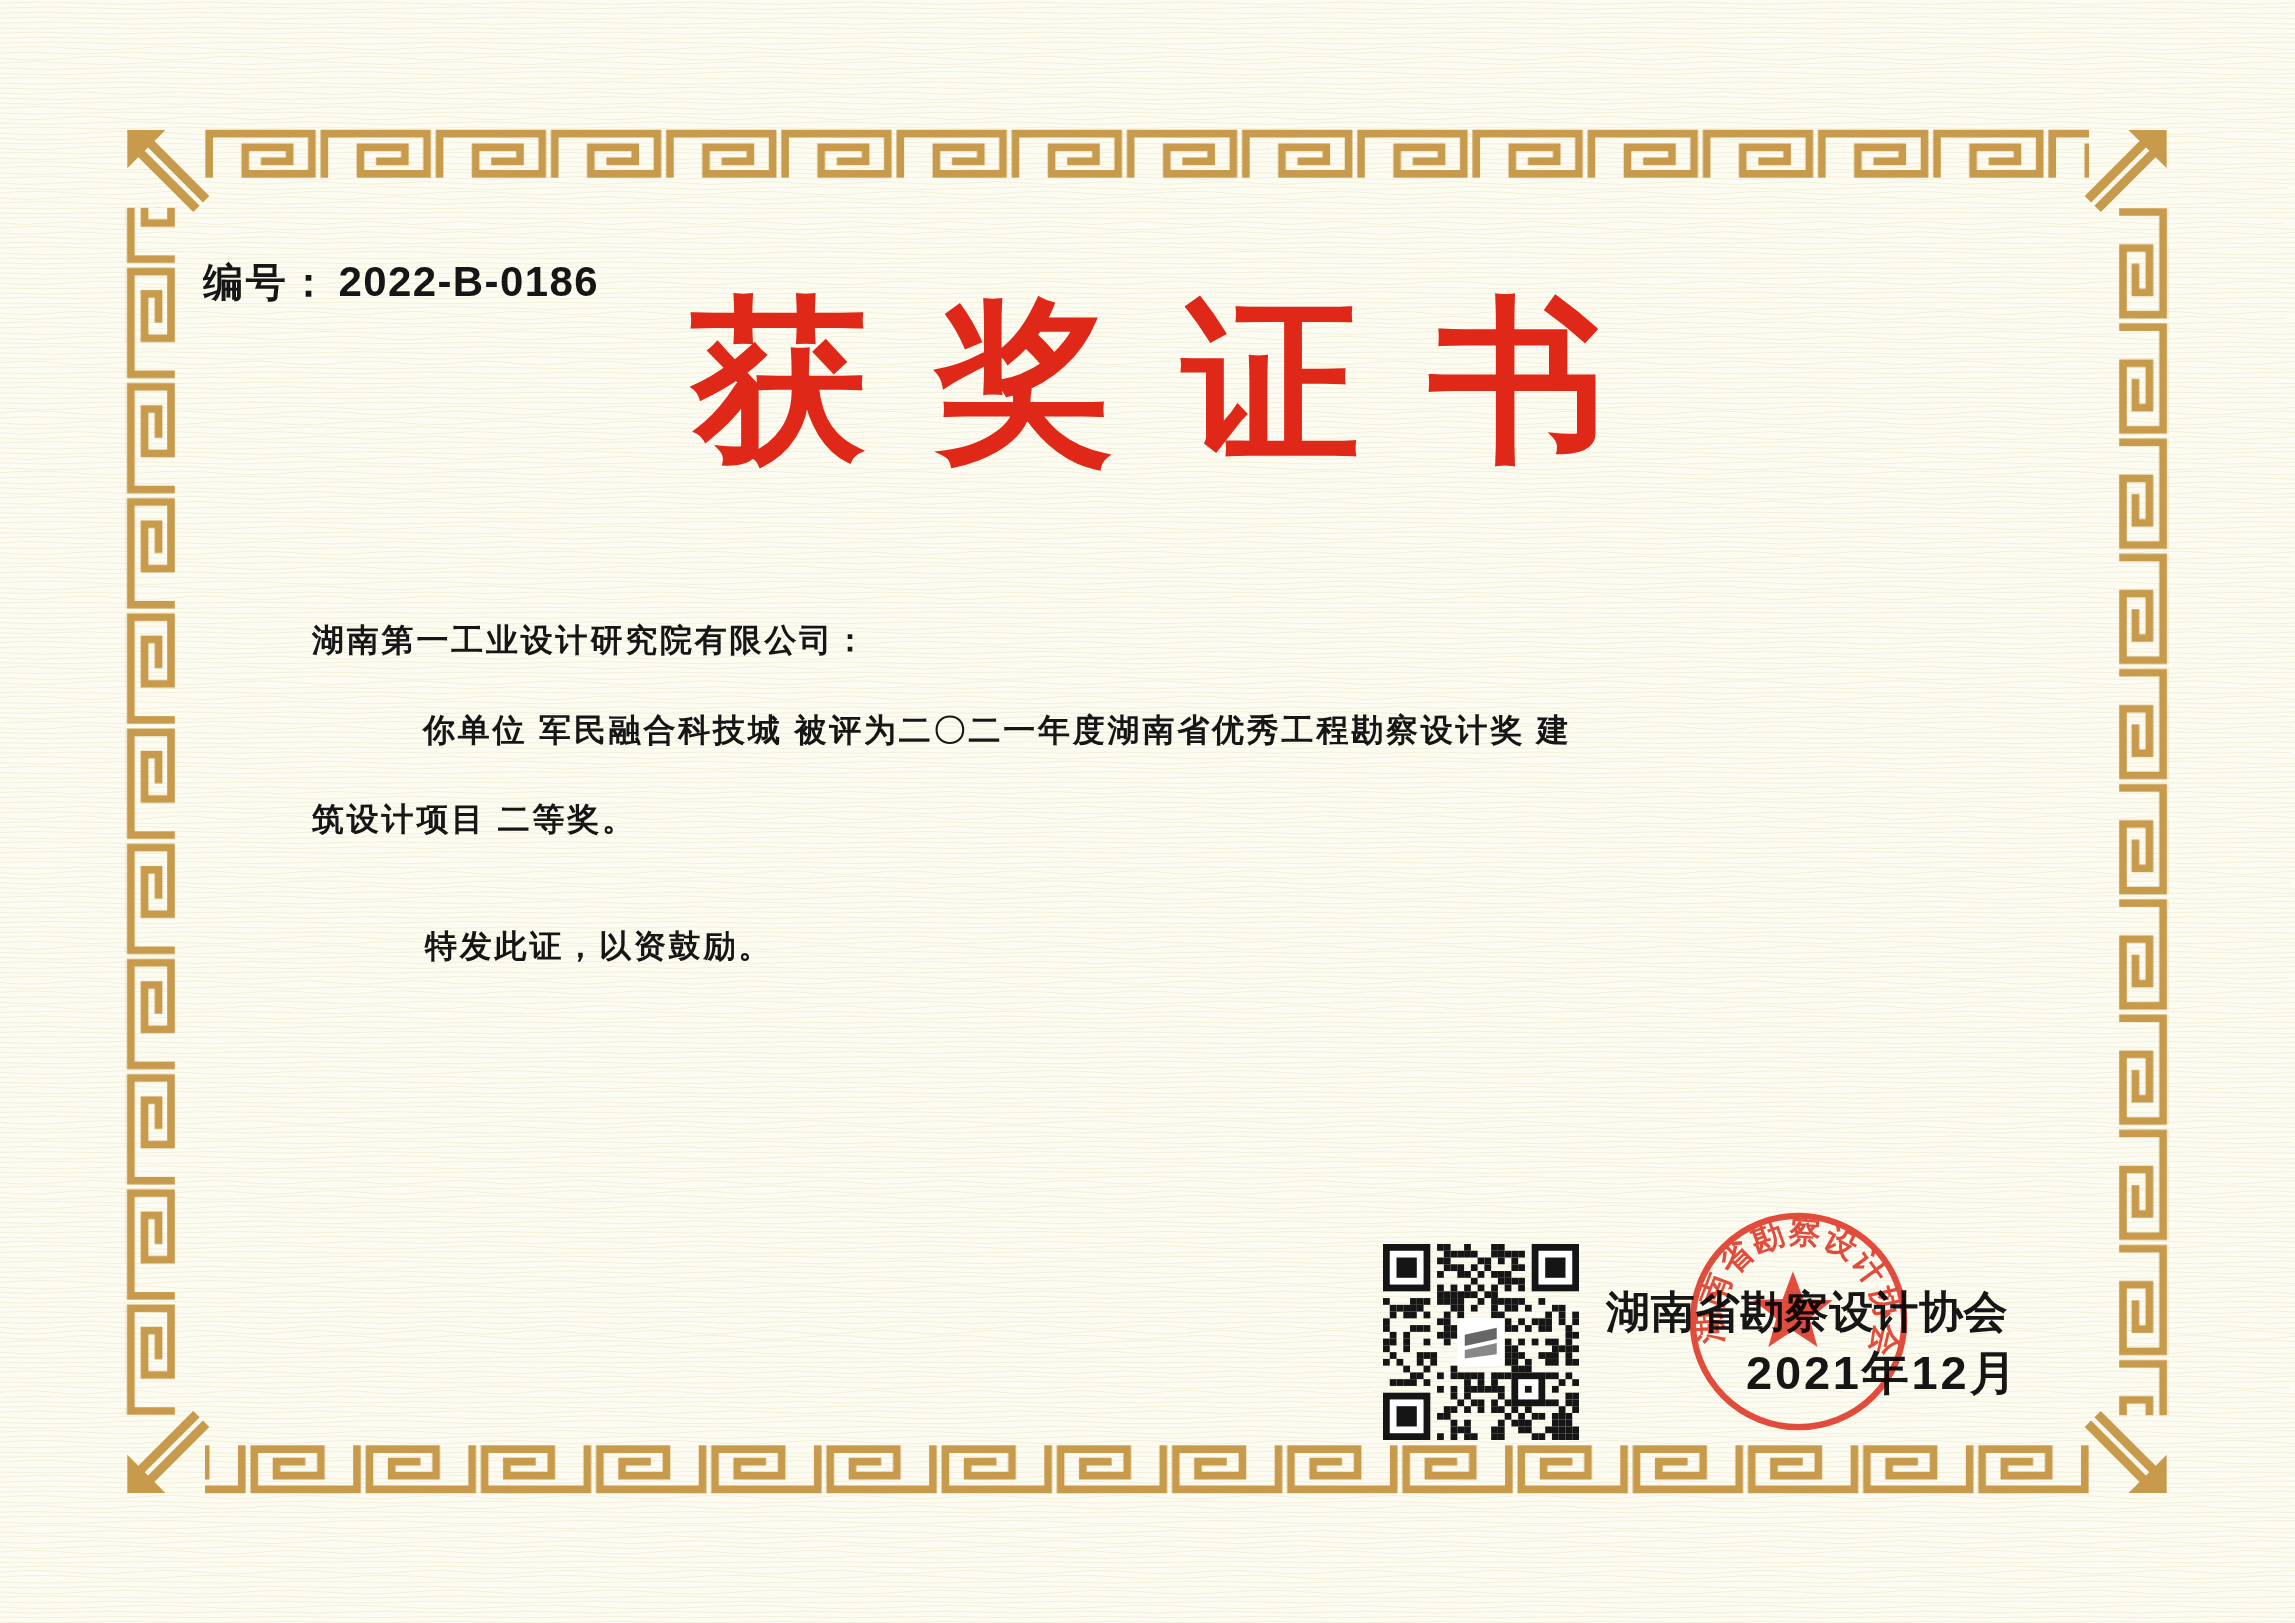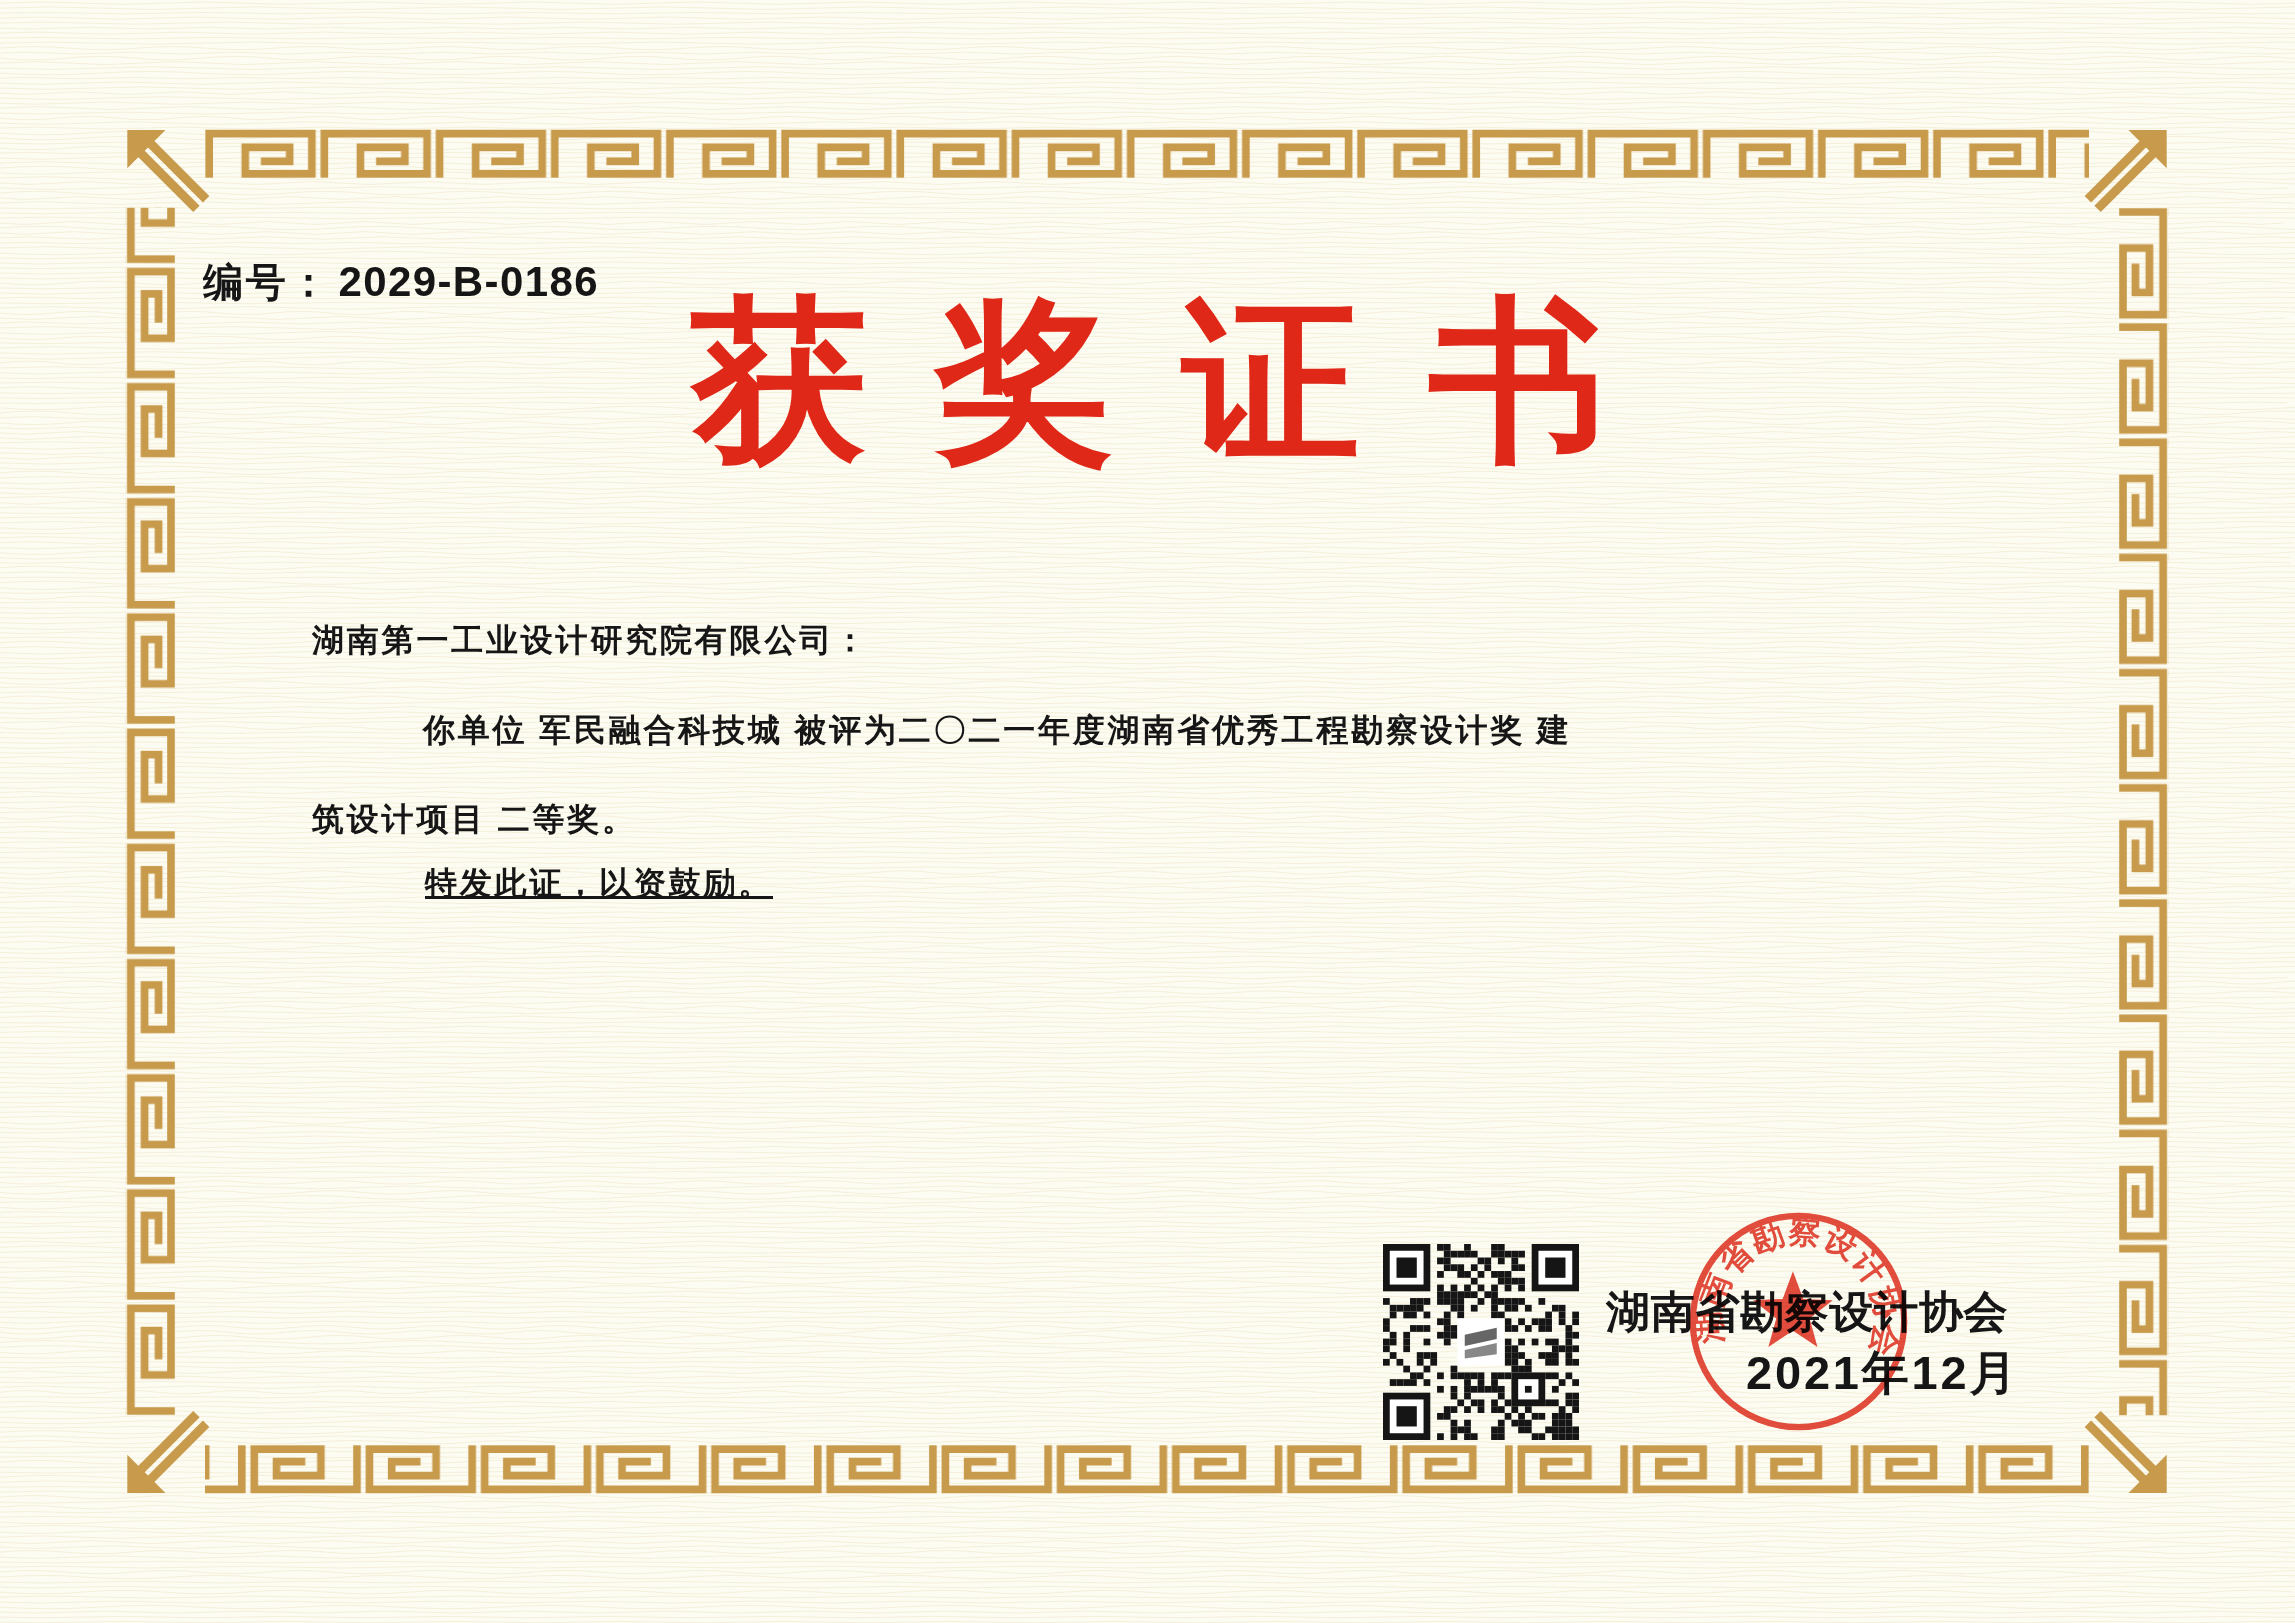--- a/index.html
+++ b/index.html
@@ -17,21 +17,21 @@
   .num .val{font-size:42px;font-weight:800;letter-spacing:1.4px;margin-left:7px;}
   .title{
     left:35px;right:-35px;top:264px;text-align:center;
     font-size:177px;font-weight:700;letter-spacing:69px;
     color:var(--title-red,#E02818);
   }
   .bodyline{font-size:32px;font-weight:600;letter-spacing:2.8px;}
   .recipient{left:312px;top:619px;}
   .l2{left:423px;top:709px;}
   .l3{left:312px;top:798px;}
-  .l4{left:425px;top:862px;text-decoration:underline;}
+  .l4{left:425px;top:925px;}
   .issuer{left:1606px;top:1283px;font-size:44px;font-weight:600;letter-spacing:0.7px;}
   .date{left:1746px;top:1342px;font-size:47px;font-weight:600;letter-spacing:2.8px;text-align:right;}
   #qr{position:absolute;left:1383px;top:1244px;z-index:2;}
   #seal{position:absolute;left:1665px;top:1188px;z-index:3;mix-blend-mode:multiply;opacity:.9;}
   #seal .sring{stroke:var(--seal-red,#E23A2C);fill:none;stroke-width:9px;}
   #seal .sfill{fill:var(--seal-red,#E23A2C);}
   #seal text{fill:var(--seal-red,#E23A2C);font-size:46px;font-weight:600;letter-spacing:2px;
     font-family:"Liberation Sans","DejaVu Sans",sans-serif;}
 </style>
 </head>
@@ -63,21 +63,21 @@
   <use href="#hstrip" xlink:href="#hstrip" transform="translate(2830,1970) rotate(180)"></use>
   <use href="#vstrip" xlink:href="#vstrip" transform="translate(0,1855) rotate(-90)"></use>
   <use href="#vstrip" xlink:href="#vstrip" transform="translate(2945,115) rotate(90)"></use>
   <use href="#ck" xlink:href="#ck"></use>
   <use href="#ck" xlink:href="#ck" transform="translate(2945,0) scale(-1,1)"></use>
   <use href="#ck" xlink:href="#ck" transform="translate(0,1970) scale(1,-1)"></use>
   <use href="#ck" xlink:href="#ck" transform="translate(2945,1970) scale(-1,-1)"></use>
 </svg>
 
 <div class="abs num">
-  <span>编号：</span><span class="val">2029-B-0186</span>
+  <span>编号：</span><span class="val">2022-B-0186</span>
 </div>
 
 <div class="abs title">获奖证书</div>
 
 <div class="abs bodyline recipient">湖南第一工业设计研究院有限公司：</div>
 <div class="abs bodyline l2">你单位 军民融合科技城 被评为二〇二一年度湖南省优秀工程勘察设计奖 建</div>
 <div class="abs bodyline l3">筑设计项目 二等奖。</div>
 <div class="abs bodyline l4">特发此证，以资鼓励。</div>
 
 <svg id="qr" width="196" height="196" viewBox="0 0 282 282">

